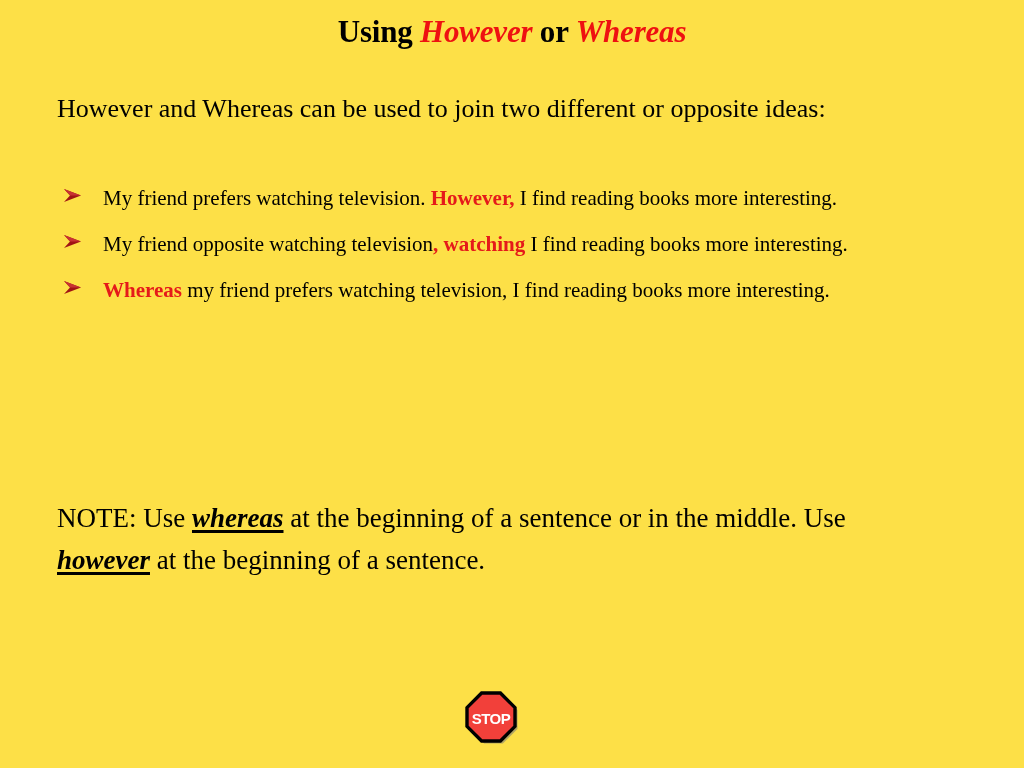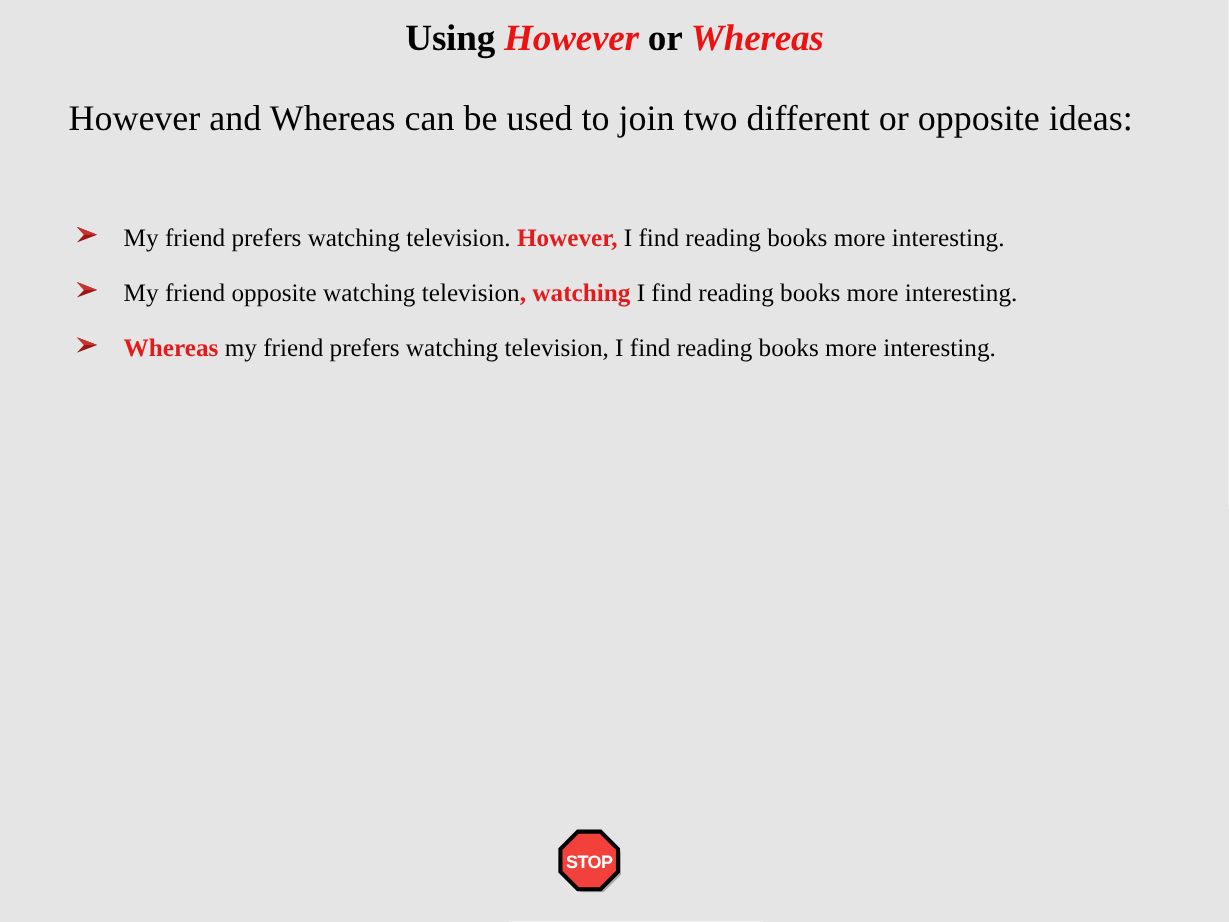--- a/index.html
+++ b/index.html
@@ -13,21 +13,21 @@
     position: relative;
     overflow: hidden;
     font-family: "Liberation Serif", "DejaVu Serif", serif;
     color: #000000;
     -webkit-font-smoothing: antialiased;
   }
 
   .slide {
     position: absolute;
     inset: 0;
-    background: #e5e5e5;
+    background: #fde047;
   }
 
   
   .title {
     position: absolute;
     top: 14px;
     left: 0;
     width: 1024px;
     text-align: center;
     font-size: 31px;
@@ -42,24 +42,24 @@
     font-weight: bold;
   }
   .title .blk {
     color: #000000;
     font-weight: bold;
   }
 
   
   .intro {
     position: absolute;
-    top: 78px;
+    top: 88px;
     left: 57px;
     width: 920px;
-    font-size: 30px;
+    font-size: 26px;
     line-height: 42px;
     font-weight: normal;
     color: #000000;
   }
 
   
   .bullets {
     position: absolute;
     top: 177px;
     left: 57px;
@@ -155,20 +155,23 @@
         <svg viewBox="0 0 26 26" width="26" height="26" aria-hidden="true">
           <path d="M4 6 L21 12.6 L4 19 L10 12.6 Z" fill="#A01414"></path>
           <path d="M4 6 L21 12.6 L10 12.6 Z" fill="#C83232"></path>
         </svg>
       </span>
       <span class="bullet-text"><span></span><span class="red-bold">Whereas</span><span> my friend prefers watching television, I find reading books more interesting.</span></span>
     </div>
 
   </div>
 
+  <div class="note">
+    <span>NOTE: Use </span><span class="emph">whereas</span><span> at the beginning of a sentence or in the middle. Use </span><span class="emph">however</span><span> at the beginning of a sentence.</span>
+  </div>
 
   <div class="stopsign">
     <svg viewBox="0 0 54 54" width="54" height="54" aria-hidden="true">
       <g transform="translate(3,3)">
         <polygon points="14.6,0 33.4,0 48,14.6 48,33.4 33.4,48 14.6,48 0,33.4 0,14.6" fill="#777777" opacity="0.55" transform="translate(2.5,2.5)"></polygon>
         <polygon points="14.6,0 33.4,0 48,14.6 48,33.4 33.4,48 14.6,48 0,33.4 0,14.6" fill="#F2403A" stroke="#000000" stroke-width="3.4" stroke-linejoin="miter"></polygon>
         <text x="24" y="30.5" text-anchor="middle" font-family="'Liberation Sans', sans-serif" font-size="15" font-weight="bold" fill="#FFFFFF" letter-spacing="-0.5">STOP</text>
       </g>
     </svg>
   </div>

